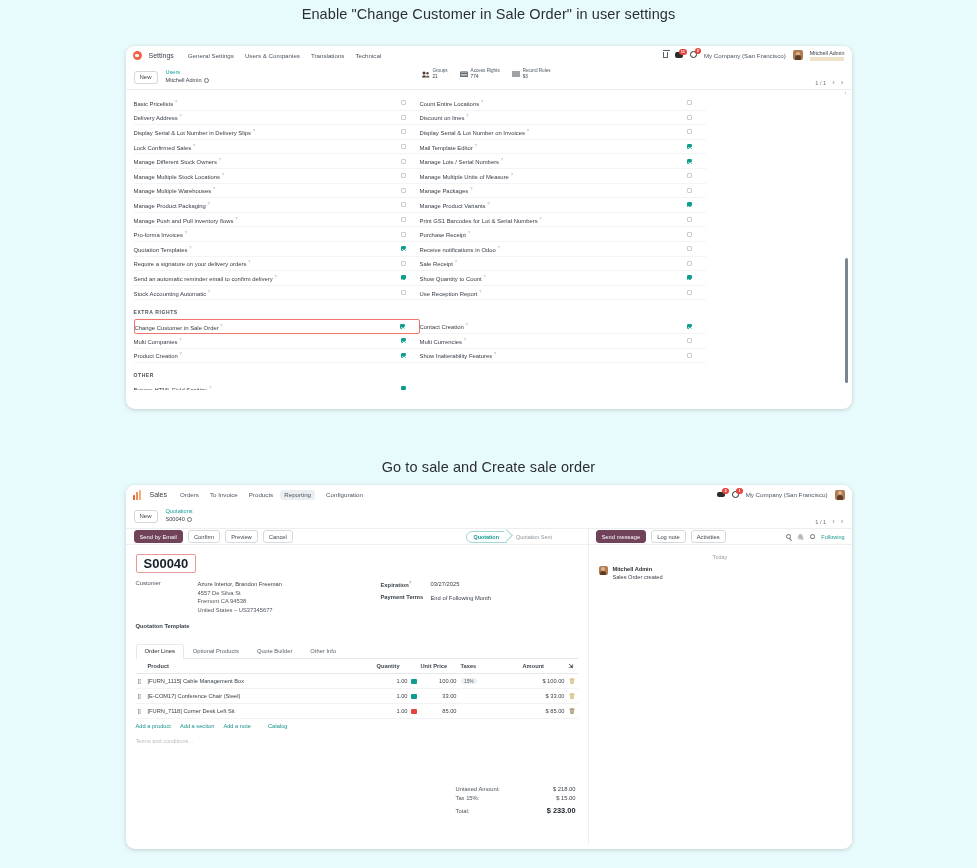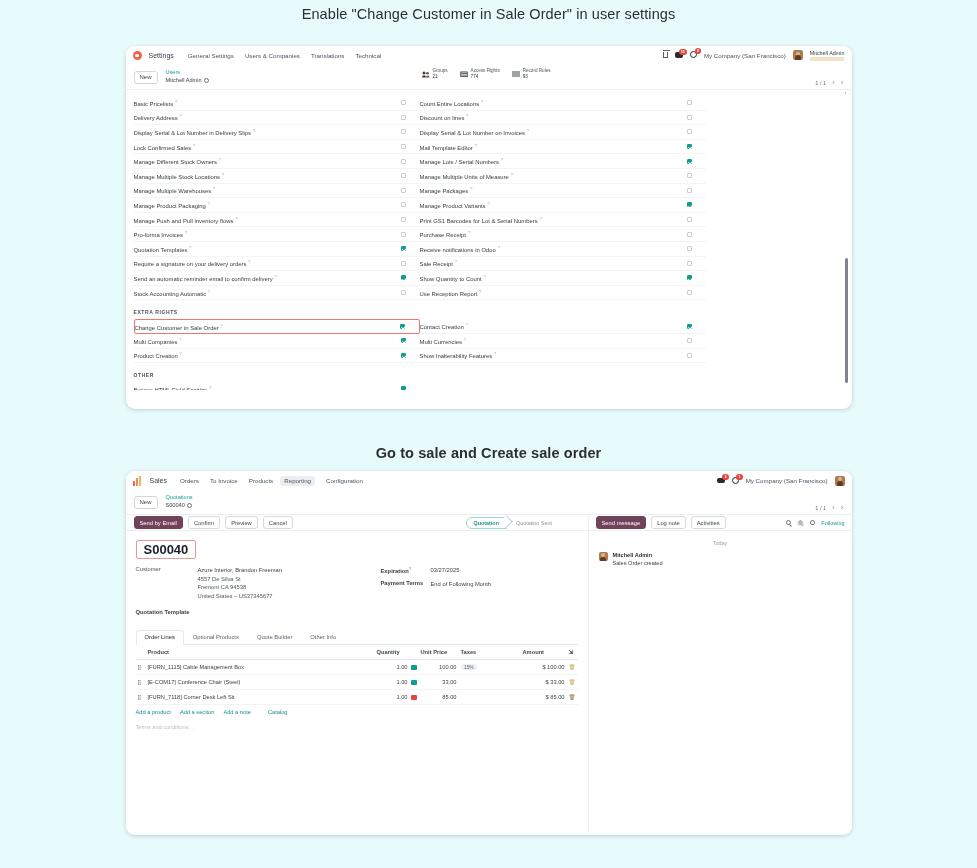--- a/index.html
+++ b/index.html
@@ -453,21 +453,21 @@
               <span class="cb on"></span>
             </div>
           </div>
         <div class="col right"></div>
       </div>
     </div>
     <div class="vscroll"></div>
   </div>
 </div>
 
-<div class="caption caption2" style="padding-top:36px;font-weight:bold;">Go to sale and Create sale order</div>
+<div class="caption caption2" style="padding-top:50px;">Go to sale and Create sale order</div>
 
 <div class="shot" id="shot2">
 
   <div class="navbar">
     <span class="brand">
         <i></i>
         <i></i>
         <i></i>
       </span>
     <span class="navitem" style="font-size:7px;color:#3a444d;margin-right:13px;">Sales</span>
@@ -599,20 +599,34 @@
 
       <div class="addlinks">
         <span>Add a product</span>
         <span>Add a section</span>
         <span>Add a note</span>
         <span class="cat">Catalog</span>
       </div>
 
       <div class="termsbox">Terms and conditions...</div>
 
+      <div class="totals">
+        <div class="trow">
+          <span class="tl">Untaxed Amount:</span>
+          <span>$ 218.00</span>
+        </div>
+        <div class="trow">
+          <span class="tl">Tax 15%:</span>
+          <span>$ 15.00</span>
+        </div>
+        <div class="trow tot">
+          <span class="tl">Total:</span>
+          <span>$ 233.00</span>
+        </div>
+      </div>
     </div>
 
     <div class="soright">
       <div class="chatterbar">
         <span class="btn primary">Send message</span>
         <span class="btn">Log note</span>
         <span class="btn">Activities</span>
         <span class="right">
           <span class="magnifier"></span>
           <span class="clipip clipico">🖇</span>

